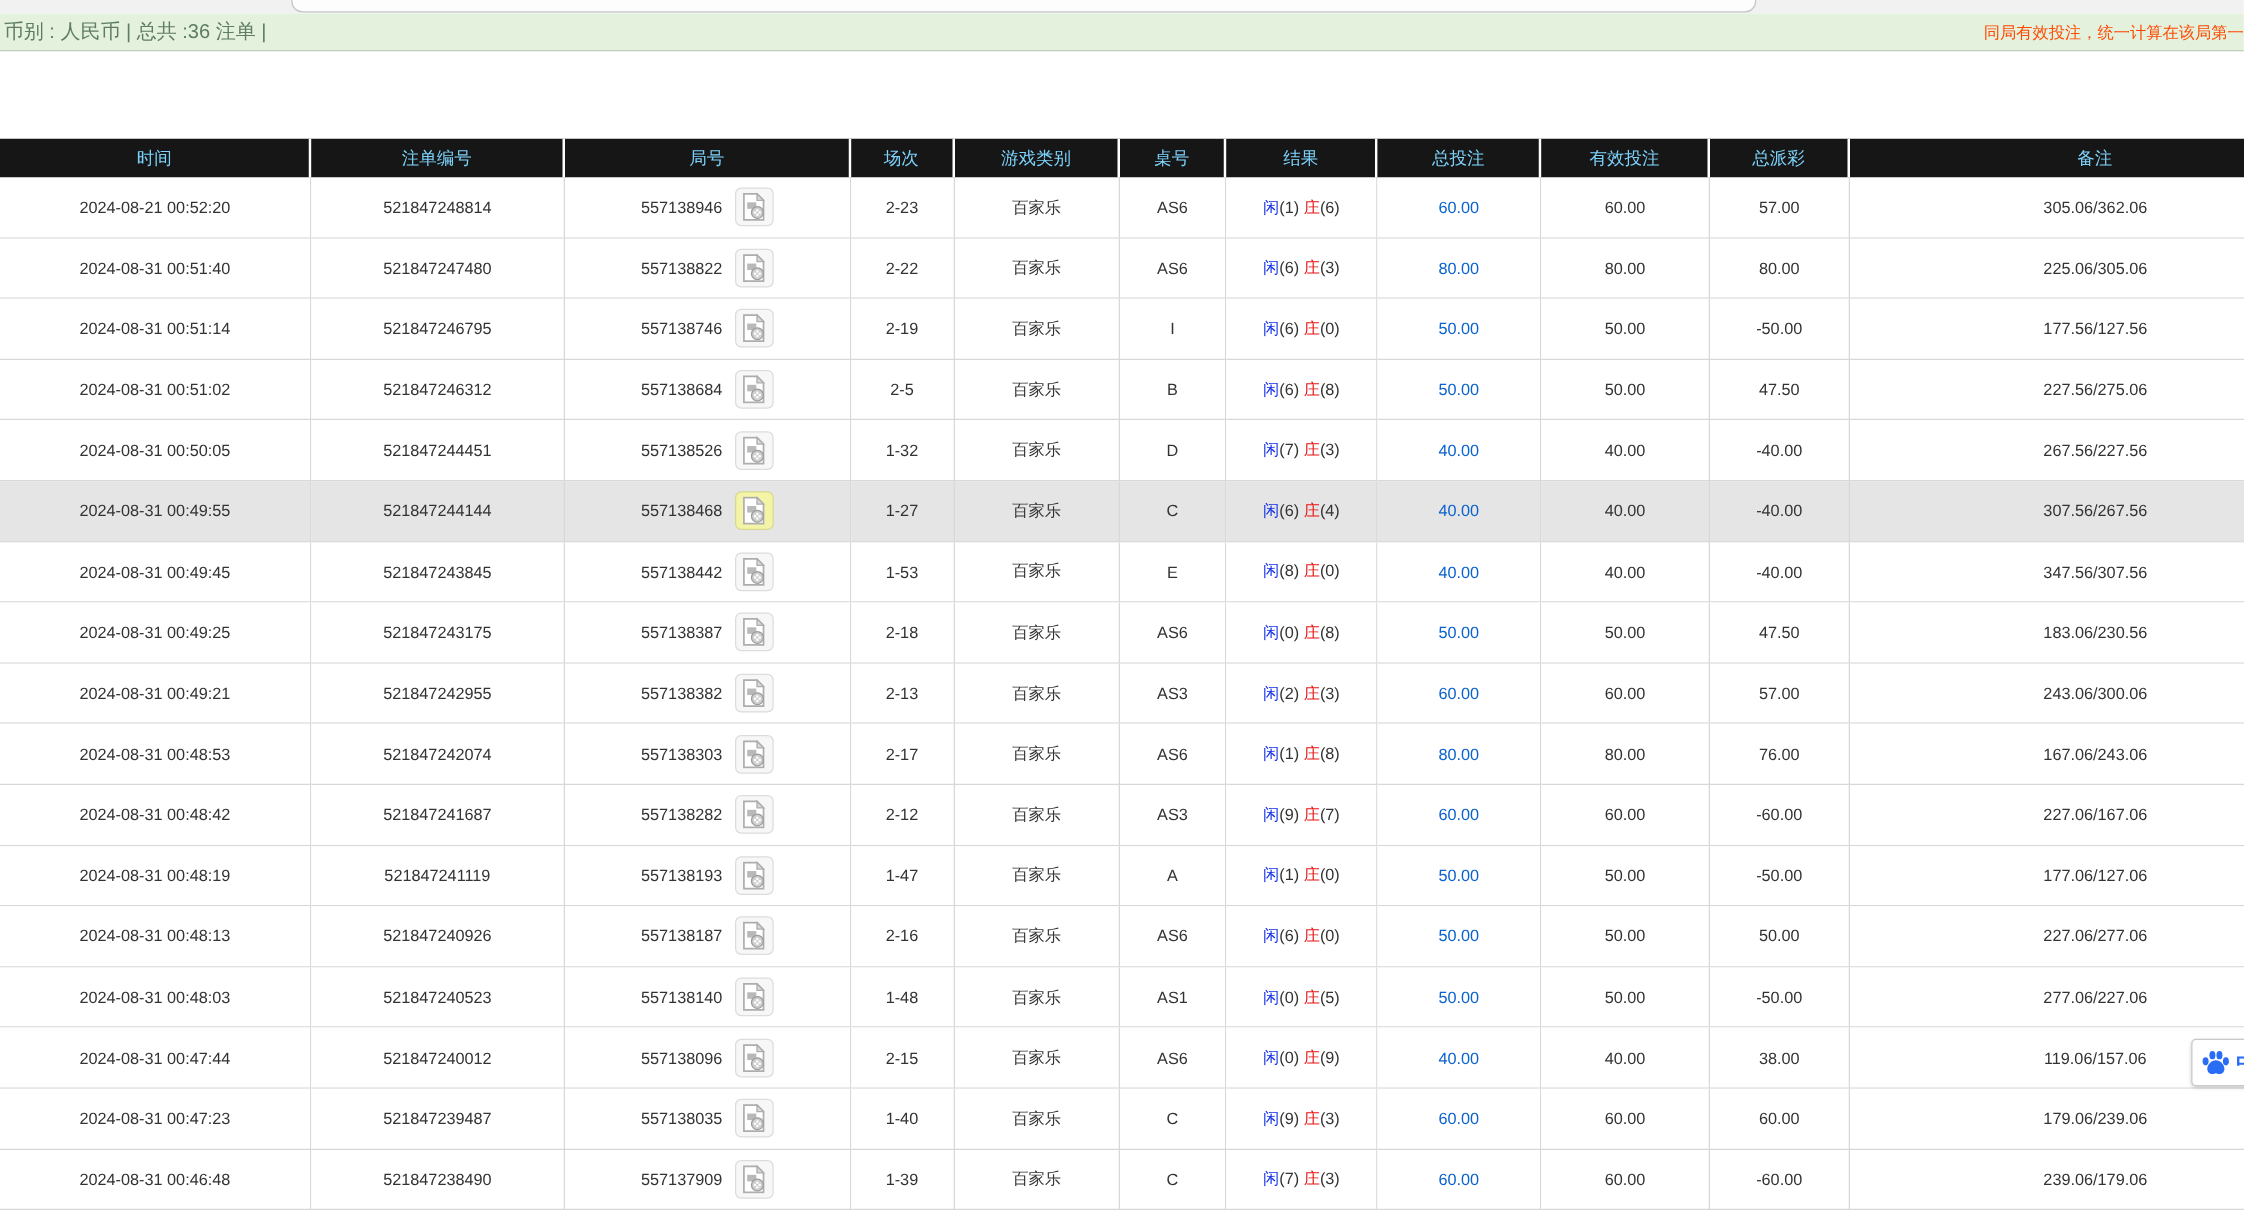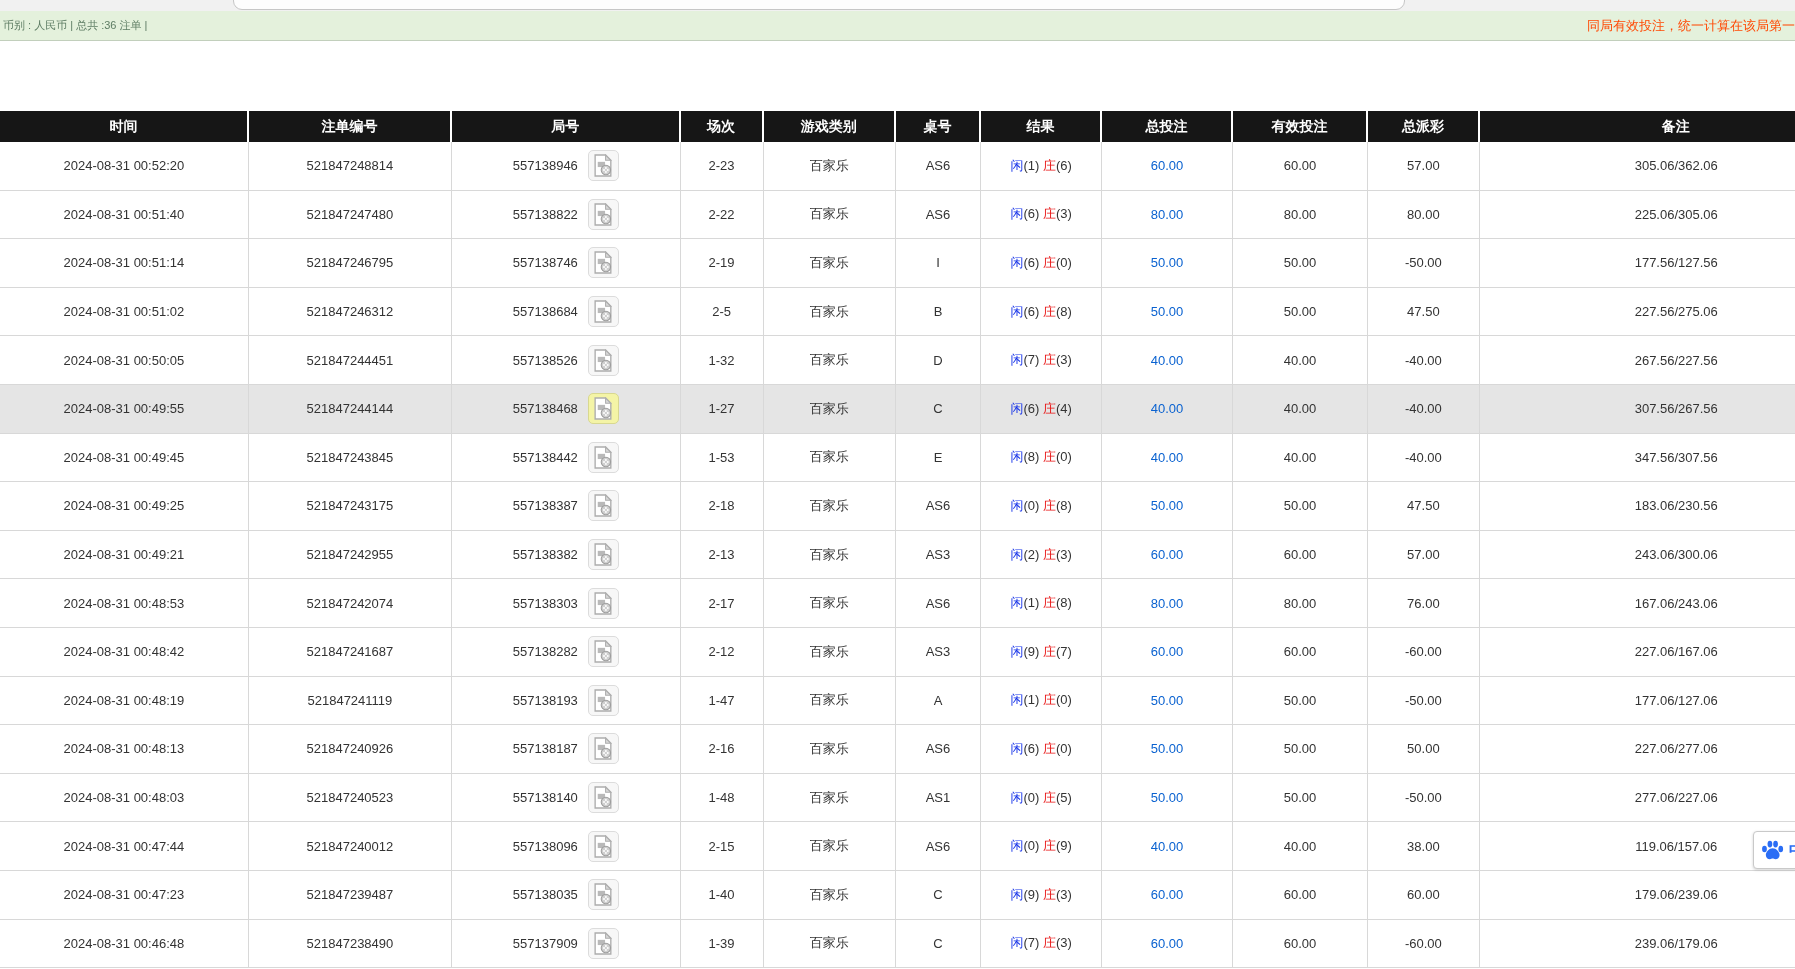--- a/index.html
+++ b/index.html
@@ -7,26 +7,26 @@
     width:1795px; height:969px; overflow:hidden; background:#fff;
     font-family:"Liberation Sans","DejaVu Sans",sans-serif;
   }
   
   .browser-strip{ position:absolute; top:0; left:0; width:1795px; height:11px; background:#f1f1f1; overflow:hidden; }
   .tab-remnant{ position:absolute; top:-9px; left:233px; width:1172px; height:19px;
     background:#fdfdfd; border:1px solid #c6c6c6; border-radius:9px; }
   
   .topbar{ position:absolute; top:11px; left:0; width:1795px; height:30px;
     background:#e4f1dc; border-bottom:1px solid #c2cfbc; }
-  .topbar-left{ position:absolute; left:3px; top:0; line-height:29px; font-size:11px; color:#5e7d64; white-space:nowrap; }
+  .topbar-left{ position:absolute; left:3px; top:0; line-height:29px; font-size:16px; color:#5e7d64; white-space:nowrap; }
   .topbar-notice{ position:absolute; left:1587px; top:0; line-height:29px; font-size:13px; color:#ff4a05; white-space:nowrap; }
   
   .bet-table{ position:absolute; top:111px; left:0; width:1874px;
     border-collapse:separate; border-spacing:0; table-layout:fixed; }
-  .bet-table th{ background:#161616; color:#ffffff; font-size:14px; font-weight:bold;
+  .bet-table th{ background:#161616; color:#7dd3fc; font-size:14px; font-weight:normal;
     height:31px; text-align:center; border-right:2px solid #fff; overflow:hidden; white-space:nowrap; }
   .bet-table td{ height:48.6px; text-align:center; font-size:13px; color:#333;
     border-right:1px solid #d8d8d8; border-bottom:1px solid #d8d8d8; background:#fff;
     overflow:hidden; white-space:nowrap; }
   tr.highlight td{ background:#e5e5e5; }
   tr.highlight .replay-button{ background:#f4f4a6; border-color:#d8d890; }
   td.total-bet{ color:#0a62d0; }
   .neg{ color:#f20000; }
   .result-player{ color:#1330e8; }
   .result-banker{ color:#e81313; }
@@ -64,21 +64,21 @@
         <th style="width: 84px;">桌号</th>
         <th style="width: 120px;">结果</th>
         <th style="width: 129px;">总投注</th>
         <th style="width: 134px;">有效投注</th>
         <th style="width: 110px;">总派彩</th>
         <th style="width: 390px;">备注</th>
       </tr>
   </thead>
   <tbody>
       <tr>
-        <td>2024-08-31 00:52:20</td>
+        <td>2024-08-21 00:52:20</td>
         <td>521847248814</td>
         <td><span class="round-wrap">
             <span>557138946</span>
             <button class="replay-button">
               <svg width="21" height="23" viewBox="0 0 20 22">
                 <path d="M2 1h10l5 5v15H2z" fill="#fff" stroke="#adadad" stroke-width="1.3"></path>
                 <path d="M12 1l5 5h-5z" fill="#d9d9d9" stroke="#adadad" stroke-width="1"></path>
                 <rect x="4.5" y="7.5" width="7" height="5" fill="#b9b9b9"></rect>
                 <circle cx="12.3" cy="15.3" r="4.5" fill="#cfcfcf" stroke="#9d9d9d"></circle>
                 <circle cx="12.3" cy="13.5" r="0.95" fill="#fff"></circle>

